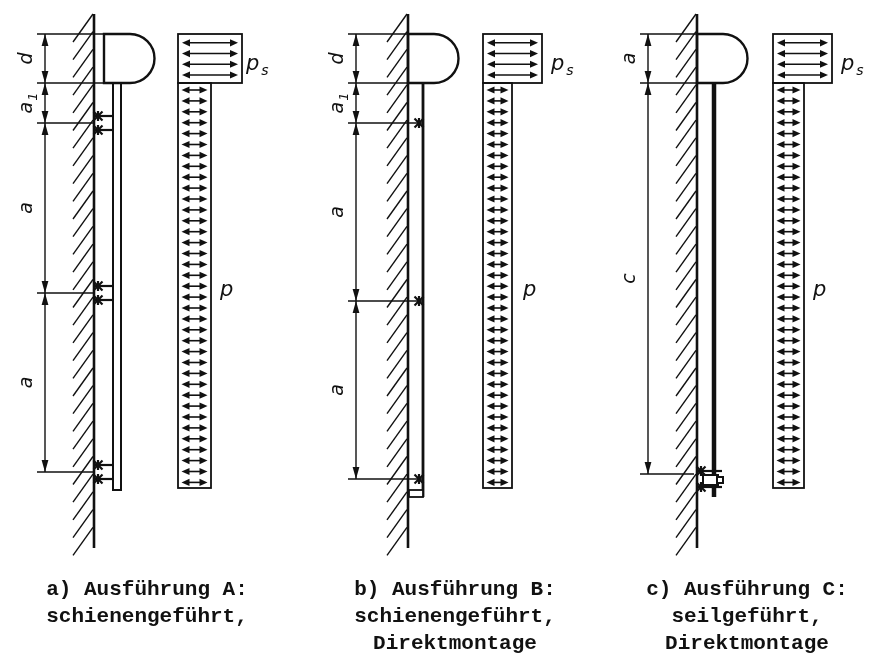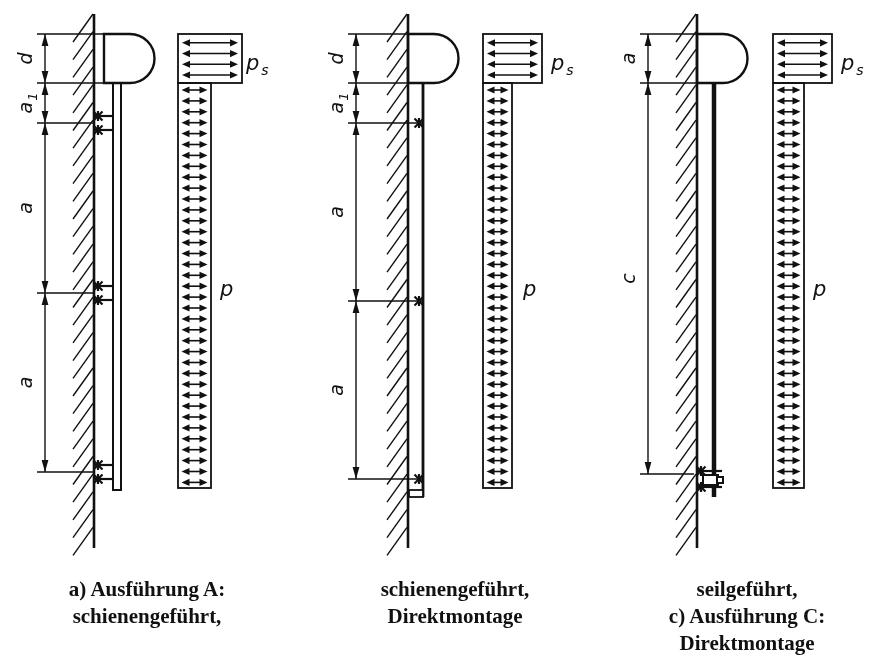--- a/index.html
+++ b/index.html
@@ -5,21 +5,21 @@
   html,body{margin:0;padding:0;background:#ffffff;}
   .stage{
     position:relative;width:872px;height:669px;background:#ffffff;
     font-family:"Liberation Serif",serif;overflow:hidden;
   }
   #diagram{position:absolute;left:0;top:0;}
   .caption{
     position:absolute;top:576px;width:252px;text-align:center;
     font-weight:bold;font-size:21px;line-height:27px;color:#111111;
   }
-  .caption span{display:block;}
+  .caption span{display:block;font-family:Liberation Mono, monospace;}
 </style>
 </head>
 <body>
 
 <div class="stage">
   <svg id="diagram" width="872" height="560" viewBox="0 0 872 560">
       <g>
         <g>
           <line x1="93" y1="14" x2="73" y2="42" stroke="#111111" stroke-width="1.4"></line>
           <line x1="93" y1="31.7" x2="73" y2="59.7" stroke="#111111" stroke-width="1.4"></line>
@@ -629,21 +629,22 @@
           <text x="813" y="296" font-family="&quot;DejaVu Sans&quot;,sans-serif" font-style="italic" font-size="21" fill="#111111"><tspan>p</tspan></text>
         </g>
       </g>
     </svg>
 
   <div class="caption" style="left:21px">
     <span>a) Ausführung A:</span>
     <span>schienengeführt,</span>
   </div>
   <div class="caption" style="left:329px">
+    <span>b) Ausführung B:</span>
     <span>schienengeführt,</span>
     <span>Direktmontage</span>
   </div>
   <div class="caption" style="left:621px">
+    <span>c) Ausführung C:</span>
     <span>seilgeführt,</span>
-    <span>c) Ausführung C:</span>
     <span>Direktmontage</span>
   </div>
 </div>
 
 </body></html>

